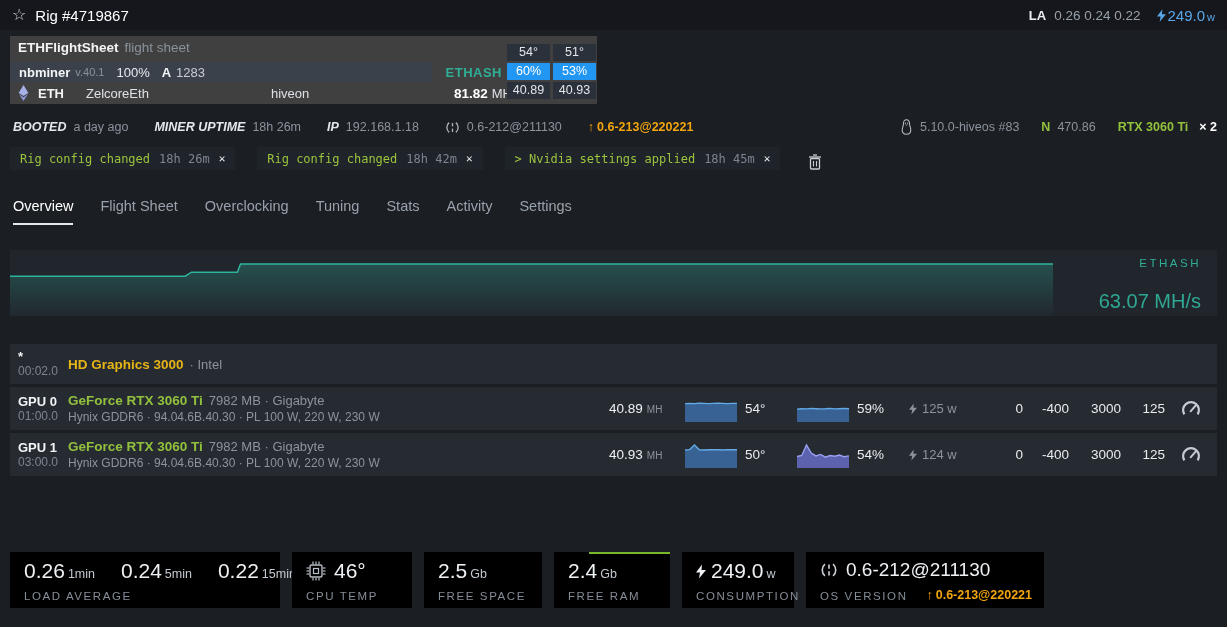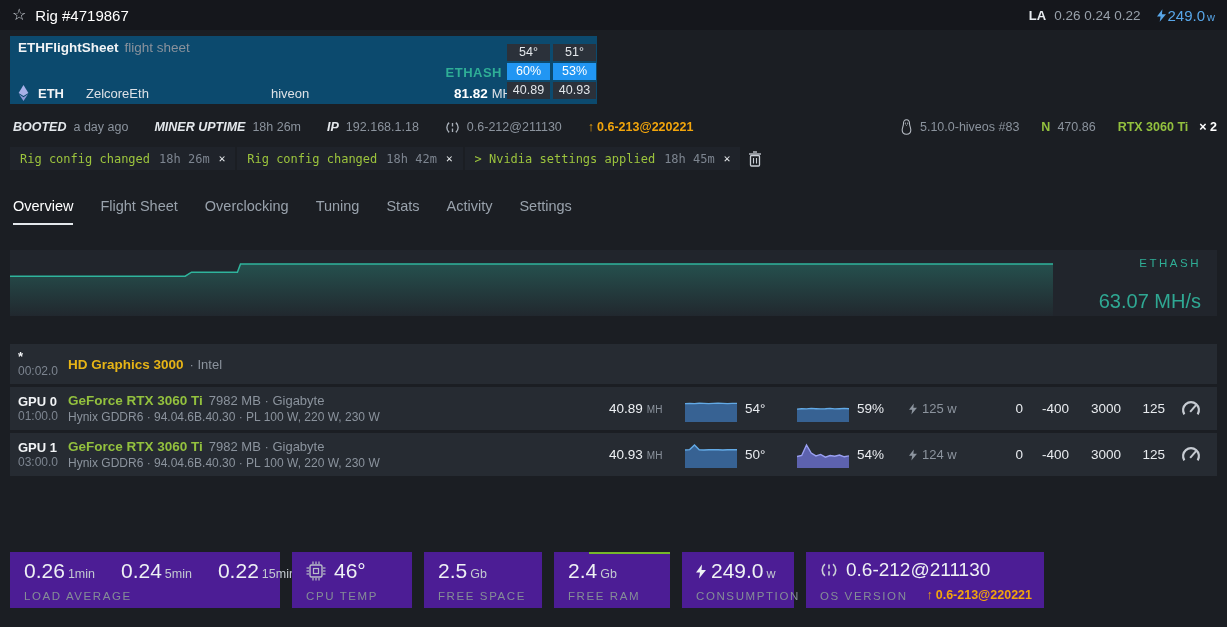--- a/index.html
+++ b/index.html
@@ -18,21 +18,21 @@
   .rig-title { font-size:15px; font-weight:normal; color:#ffffff; }
   .topbar-right { margin-left:auto; display:flex; align-items:center; gap:8px; }
   .la-label { font-weight:bold; color:#e8ecf0; }
   .la-values { color:#98a1ab; font-size:13.5px; }
   .power-ind { color:#58a6e8; display:flex; align-items:baseline; gap:2px; margin-left:8px; }
   .power-ind svg { align-self:center; }
   .power-val { font-size:15px; }
   .power-unit { font-size:11px; }
 
   
-  .fs-card { position:absolute; left:10px; top:36px; width:587px; height:68px; background:#0c4a6e; }
+  .fs-card { position:absolute; left:10px; top:36px; width:587px; height:68px; background:#404040; }
   .fs-title { position:absolute; left:8px; top:4px; font-size:13.5px; }
   .fs-name { font-weight:bold; color:#f2f4f6; }
   .fs-suffix { color:#8a929c; margin-left:6px; }
   .miner-row { position:absolute; left:0; top:26px; width:502px; height:20px; display:flex; align-items:center; }
   .miner-bar { width:422px; height:20px; background:#3a414b; display:flex; align-items:center; padding:0 9px; gap:12px; }
   .miner-name { font-weight:bold; color:#f2f4f6; }
   .miner-ver { color:#8a929c; font-size:11px; margin-left:-7px; }
   .miner-progress { color:#e8ebef; }
   .miner-shares { display:flex; gap:5px; }
   .shares-label { font-weight:bold; color:#f2f4f6; }
@@ -57,21 +57,21 @@
   .sb-label { font-weight:bold; color:#e4e8ec;font-style:italic; }
   .sb-val { color:#8b939d; }
   .sb-upgrade { color:#f2a50c; font-weight:bold; display:flex; gap:3px; }
   .sb-right { margin-left:auto; display:flex; align-items:center; gap:22px; }
   .green { color:#93c13e; }
   .gpu-model { color:#93c13e; font-weight:bold; }
   .gpu-count { color:#ffffff; font-weight:bold; margin-left:4px; }
   .icon-gray { color:#a9b0b9; }
 
   
-  .events { position:absolute; left:10px; top:147px; height:23px; display:flex; align-items:center; gap:2px; }
+  .events { position:absolute; left:10px; top:147px; height:23px; display:flex; align-items:flex-end; gap:22px; }
   .tag { background:#1f232a; height:23px; padding:0 10px; display:flex; align-items:center; gap:9px;
     font-family:"DejaVu Sans Mono", monospace; font-size:12px; cursor:pointer; }
   .tag-text { color:#9cc43d; }
   .tag-time { color:#7d8590; }
   .tag-close { color:#e8ebee; font-weight:bold; font-size:11px; cursor:pointer; }
   .trash-btn { margin-left:6px; color:#c9ced5; cursor:pointer; }
 
   
   .tabs { position:absolute; left:13px; top:198px; display:flex; gap:27px; font-size:14.5px; }
   .tab { color:#99a2ac; padding-bottom:9px; cursor:pointer; border-bottom:2px solid transparent; }
@@ -115,21 +115,21 @@
   .thead .hlabel { color:#8b939c; font-size:11.5px; }
   .thead .s-gauge { cursor:pointer; }
   .all-sub { font-size:10px; color:#c6cbd2; margin-left:1px; align-self:flex-end; }
   .spark-blue .sp-fill { fill:rgba(62,118,180,0.75); }
   .spark-blue .sp-line { stroke:#63aae6; stroke-width:1.4; fill:none; }
   .spark-purple .sp-fill { fill:rgba(108,112,205,0.8); }
   .spark-purple .sp-line { stroke:#9aa0f2; stroke-width:1.4; fill:none; }
 
   
   .cards { position:absolute; left:10px; top:552px; width:1207px; display:flex; gap:12px; }
-  .card { background:#4c1d95; height:56px; position:relative; padding:7px 14px; }
+  .card { background:#000000; height:56px; position:relative; padding:7px 14px; }
   .c-load { width:270px; display:flex; gap:26px; }
   .c-cpu { width:120px; } .c-space { width:118px; } .c-ram { width:116px; } .c-cons { width:112px; }
   .c-os { width:238px; } .c-drv { flex:1; padding-top:5px; }
   .big { font-size:21px; color:#eef1f4; }
   .unit { font-size:12.5px; color:#c3c9d0; margin-left:3px; }
   .vgroup { display:flex; align-items:baseline; }
   .card-label { position:absolute; left:14px; bottom:6px; font-size:11.5px; color:#858d97; letter-spacing:1.6px; white-space:nowrap; }
   .cpu-top { display:flex; align-items:center; gap:8px; }
   .cons-top { display:flex; align-items:center; gap:5px; color:#eef1f4; }
   .ram-accent { position:absolute; top:0; left:30%; width:70%; height:2px; background:#76b82a; }
@@ -157,20 +157,29 @@
       <span class="power-unit">w</span>
     </span>
   </div>
 </header>
 
 <section class="fs-card">
   <div class="fs-title">
     <span class="fs-name">ETHFlightSheet</span><span class="fs-suffix">flight sheet</span>
   </div>
   <div class="miner-row">
+    <div class="miner-bar">
+      <span class="miner-name">nbminer</span>
+      <span class="miner-ver">v.40.1</span>
+      <span class="miner-progress">100%</span>
+      <span class="miner-shares">
+        <span class="shares-label">A</span>
+        <span class="shares-val">1283</span>
+      </span>
+    </div>
     <span class="miner-algo">ETHASH</span>
   </div>
   <div class="coin-row">
     <svg width="11" height="16" viewBox="0 0 12 18">
       <polygon points="6,0 11.5,9 6,12.5 0.5,9" fill="#a8b0e8"></polygon>
       <polygon points="6,13.8 11,10.3 6,18 1,10.3" fill="#8d97d8"></polygon>
     </svg>
     <span class="coin-sym">ETH</span>
     <span class="coin-wallet">ZelcoreEth</span>
     <span class="coin-pool">hiveon</span>

